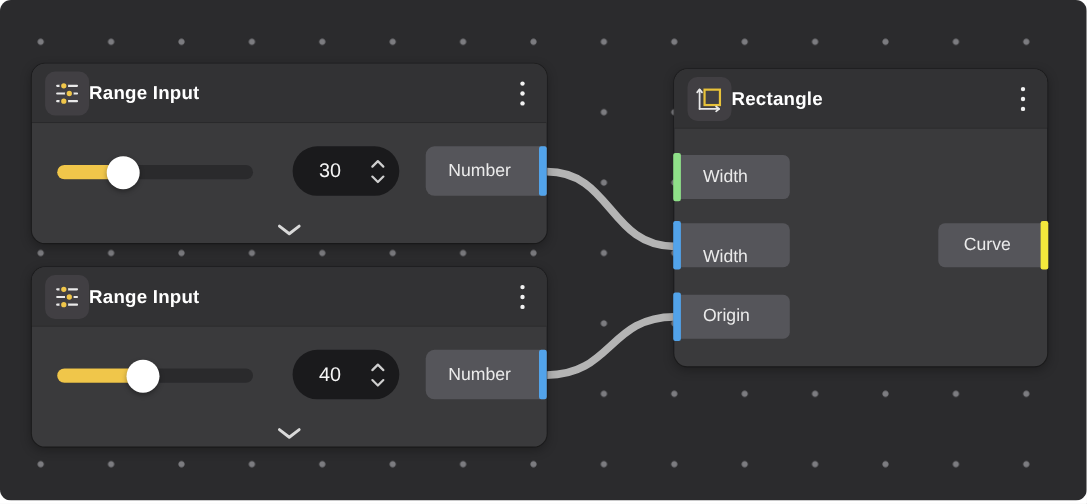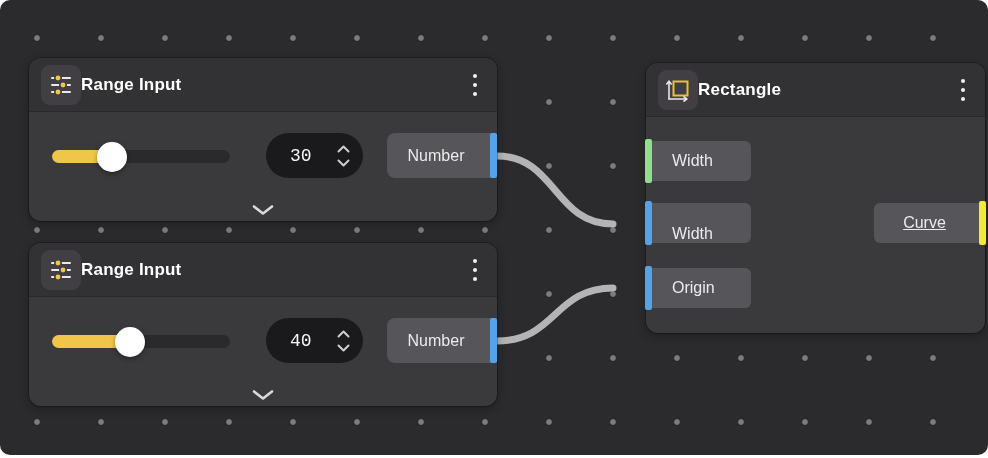--- a/index.html
+++ b/index.html
@@ -63,21 +63,21 @@
     background: #ffffff; box-shadow: 0 2px 5px rgba(0,0,0,0.35);
   }
 
   .stepper {
     position: absolute; left: 237px; top: 21px;
     width: 97px; height: 45px;
     background: #1a1a1c; border-radius: 22.5px;
     display: flex; align-items: center; justify-content: space-between;
     padding: 0 13px 0 24px;
   }
-  .stepper-value { color: #f5f5f5; font-size: 18px; font-family: Liberation Mono, monospace; }
+  .stepper-value { color: #f5f5f5; font-size: 18px; }
   .stepper-btns { display: flex; flex-direction: column; gap: 6px; align-items: center; }
   .stepper-btns svg { display: block; cursor: pointer; }
 
   .port-pill {
     position: absolute;
     background: #55555a;
     display: flex; align-items: center;
     color: #ebebeb; font-size: 16px;
   }
   .port-bar { position: absolute; width: 7px; border-radius: 2px; }
@@ -103,22 +103,22 @@
   .in-pill {
     left: 0; width: 105px; height: 40px;
     border-radius: 6px; padding-left: 26px;
   }
   .in-pill .port-bar { left: -1px; top: -2px; height: 44px; }
   .in-origin { top: 24px; }
   .in-width  { top: 86px; align-items: flex-end; }
   .in-length { top: 151px; }
 
   .out-curve {
-    right: 0; top: 86px; width: 111px; height: 40px;
-    border-radius: 6px; justify-content: center; padding-right: 10px; text-decoration: underline;
+    right: 0; top: 86px; width: 99px; height: 40px;
+    border-radius: 6px; justify-content: center; padding-right: 10px;
   }
   .out-curve .port-bar { right: -1px; top: -2px; height: 44px; }
 </style>
 </head>
 <body>
 
 <div class="page">
   <div class="canvas">
 
     <svg class="wires" width="988" height="455">
@@ -217,21 +217,21 @@
           <span class="port-bar bar-blue"></span>
         </div>
         <div class="collapse-btn">
           <svg width="24" height="12" viewBox="0 0 24 12">
               <path d="M3 2.5 L12 9.5 L21 2.5" stroke="#d9d9d9" stroke-width="2.6" fill="none" stroke-linecap="round" stroke-linejoin="round"></path>
             </svg>
         </div>
       </div>
     </div>
 
-    <div class="node rect-node" style="left:646px; top:63px;">
+    <div class="node rect-node" style="left:613px; top:63px;">
       <div class="node-header">
         <div class="icon-box">
           <svg width="26" height="26" viewBox="0 0 26 26">
             <rect x="8.5" y="4.5" width="14" height="14" fill="none" stroke="#e8c23a" stroke-width="2"></rect>
             <g stroke="#e9e9e9" stroke-width="1.6" stroke-linecap="round" stroke-linejoin="round" fill="none">
               <line x1="4" y1="22" x2="4" y2="4.5"></line>
               <path d="M1.8 7 L4 4.2 L6.2 7"></path>
               <line x1="4" y1="22" x2="21.5" y2="22"></line>
               <path d="M19 19.8 L21.8 22 L19 24.2"></path>
             </g>

